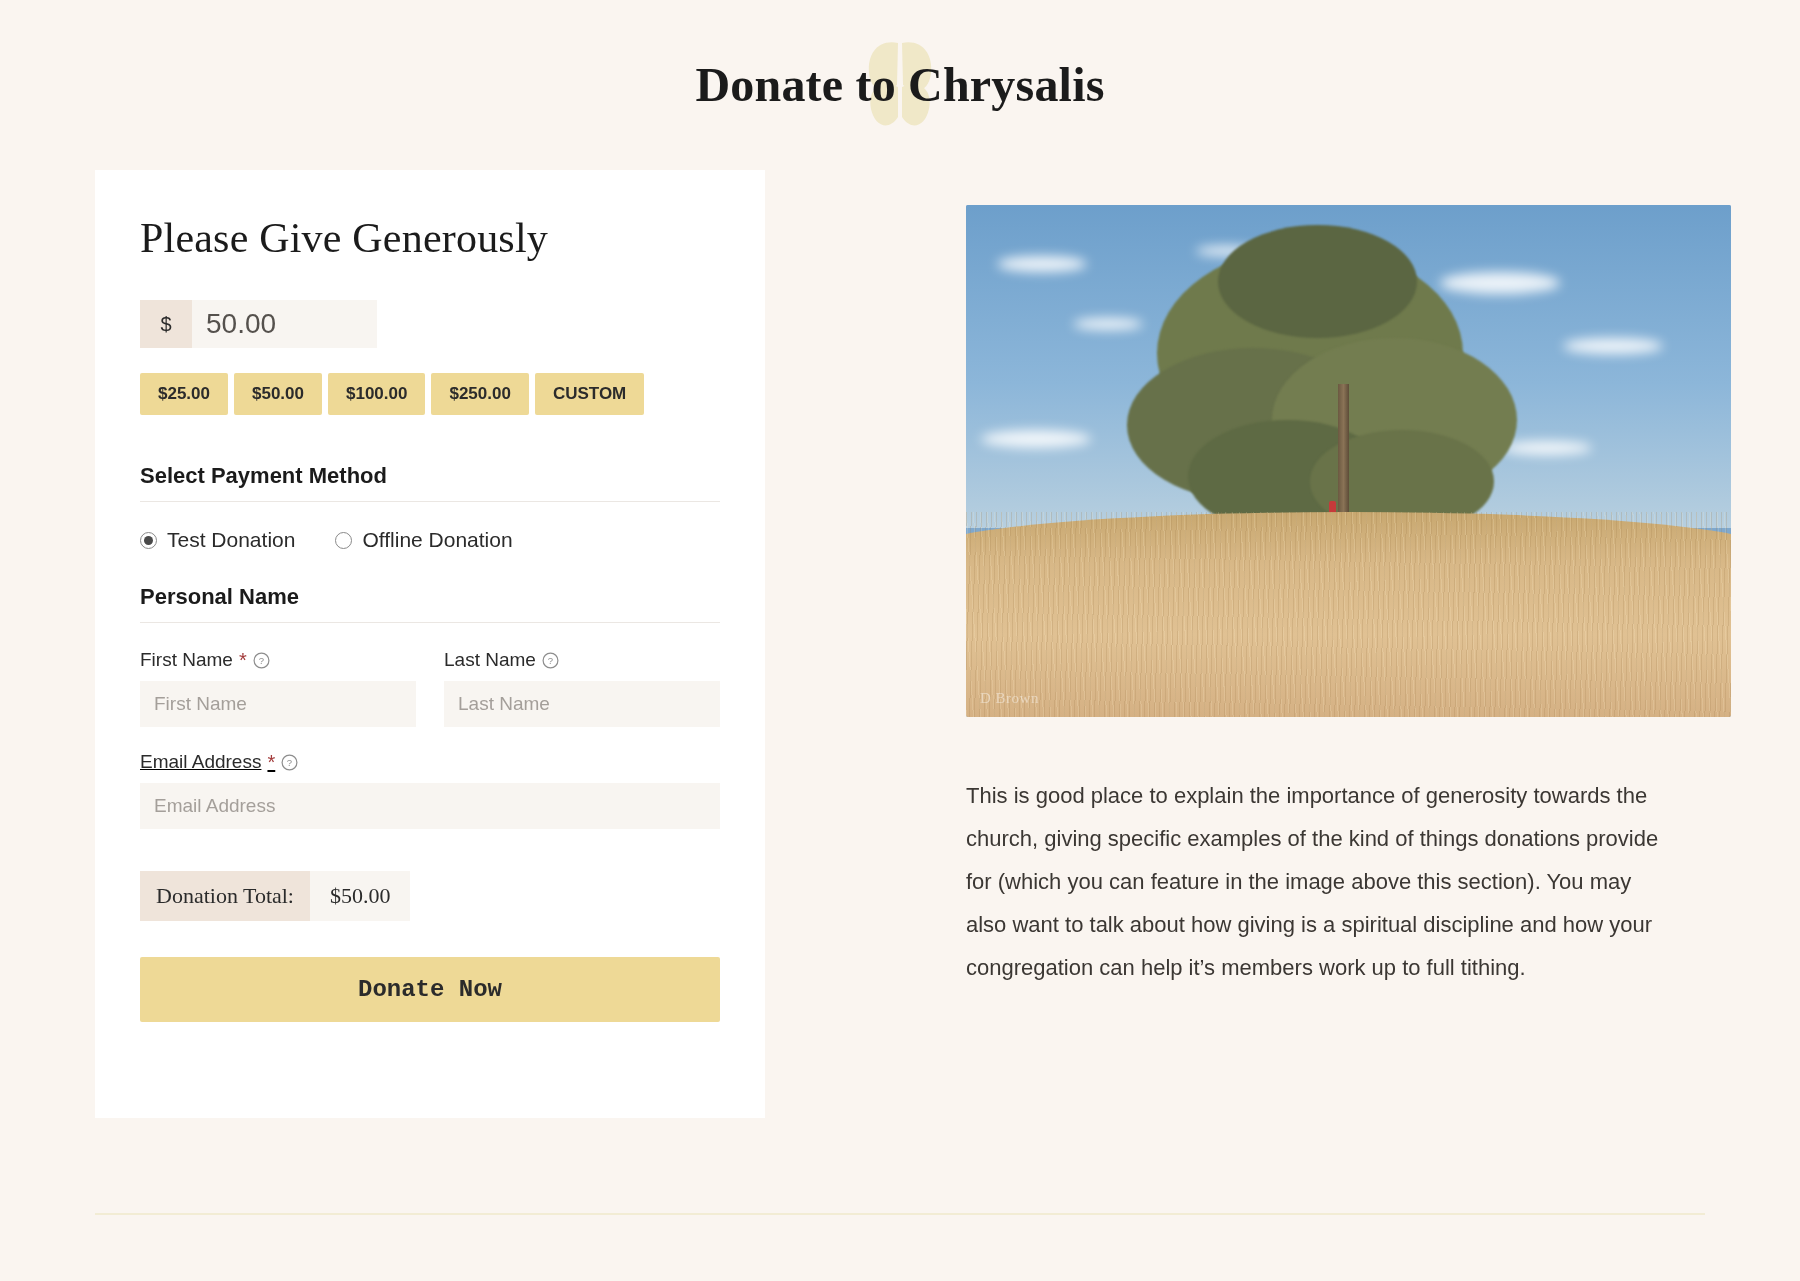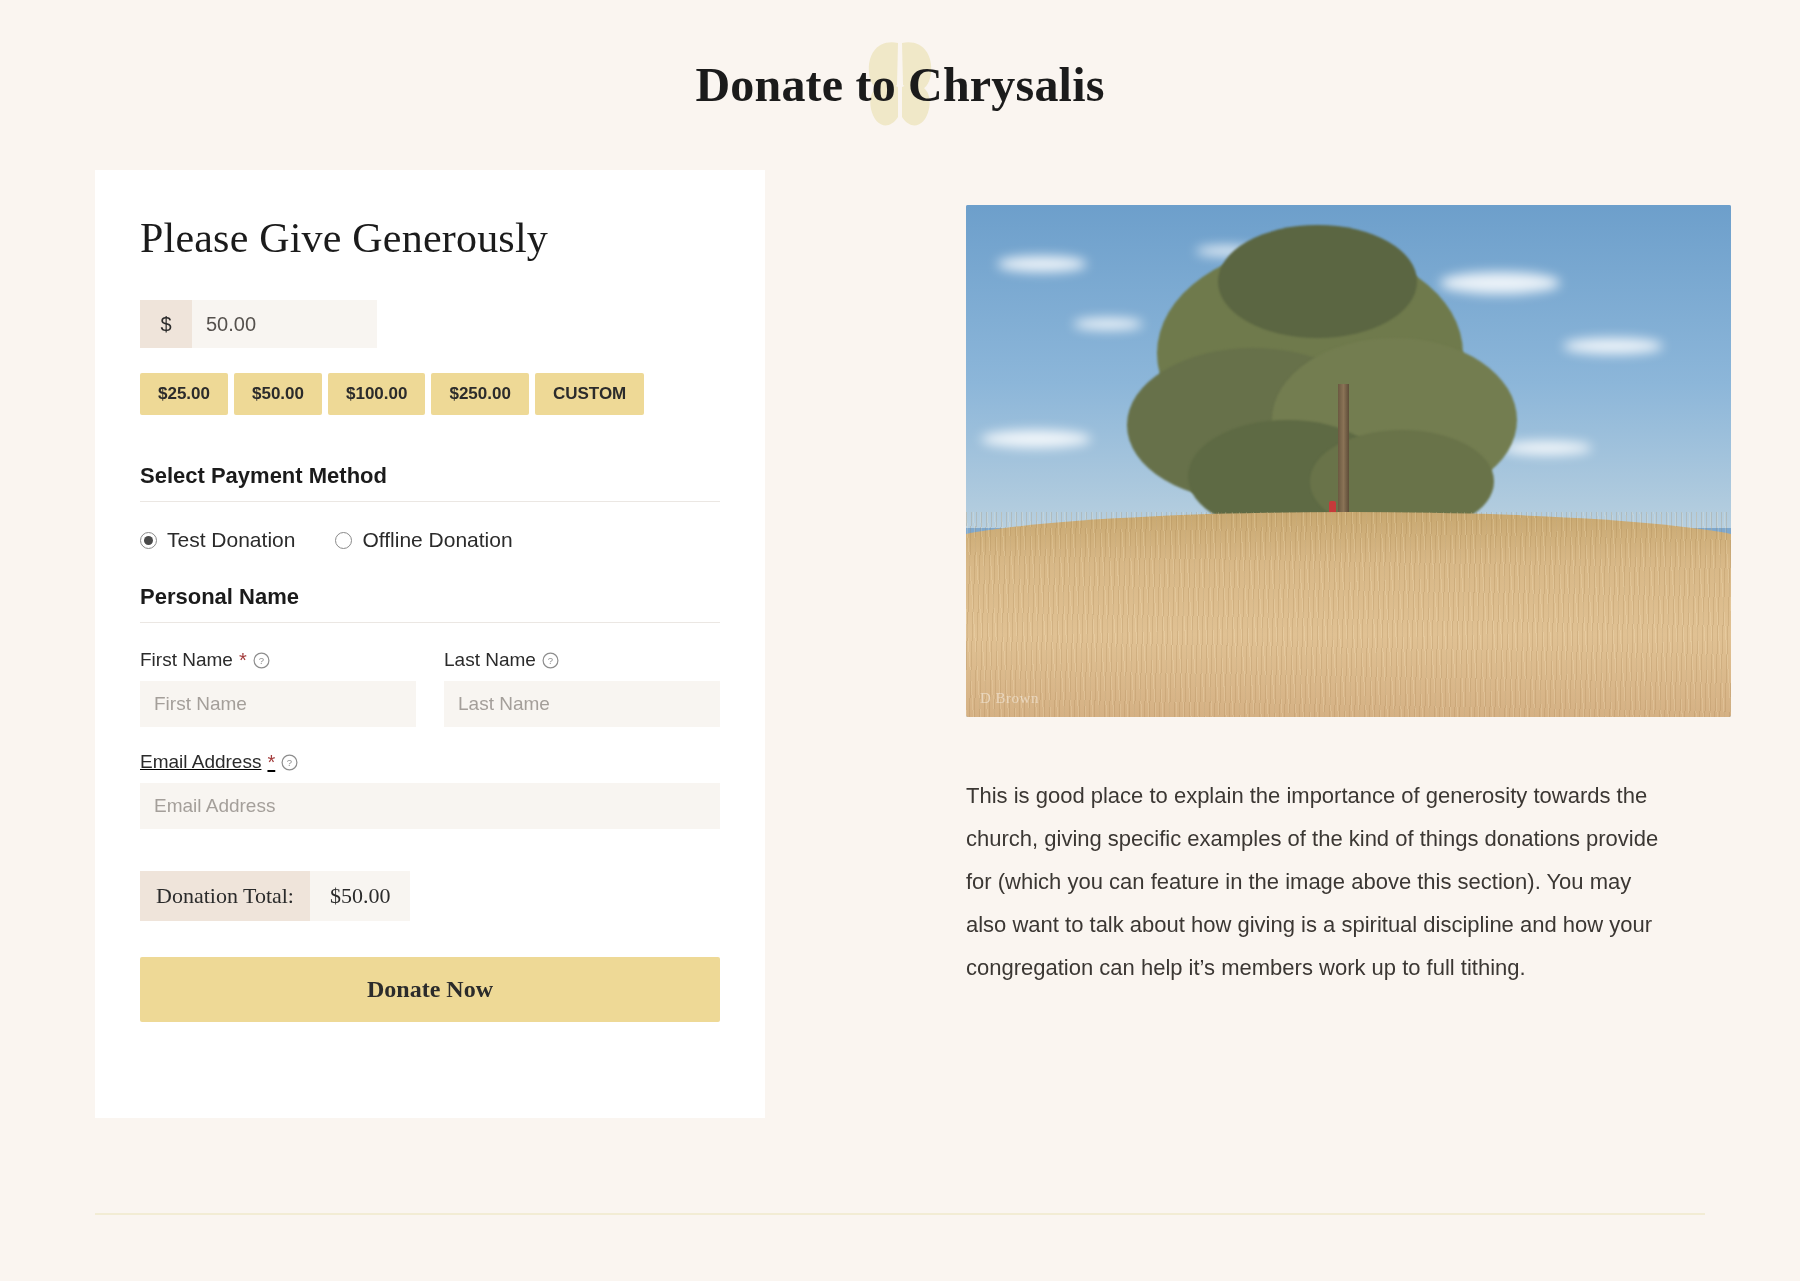--- a/index.html
+++ b/index.html
@@ -100,21 +100,21 @@
     align-items: center;
     justify-content: center;
     width: 52px;
     height: 48px;
   }
   .amount-input {
     border: none;
     outline: none;
     background: #f8f5f1;
     font-family: "Liberation Sans", sans-serif;
-    font-size: 20px;
+    font-size: 28px;
     color: #55514d;
     padding: 0 14px;
     width: 185px;
     height: 48px;
   }
   .amount-buttons {
     display: flex;
     gap: 6px;
     margin-bottom: 48px;
   }
@@ -230,21 +230,21 @@
     padding: 12px 20px;
     display: flex;
     align-items: center;
   }
   .donate-btn {
     display: block;
     width: 100%;
     background: #eed996;
     border: none;
     color: #2b2b2b;
-    font-family: Liberation Serif, serif;
+    font-family: Liberation Mono, monospace;
     font-size: 24px;
     font-weight: 700;
     padding: 19px 0;
     cursor: pointer;
     border-radius: 2px;
   }
 
   
   .photo {
     width: 765px;

